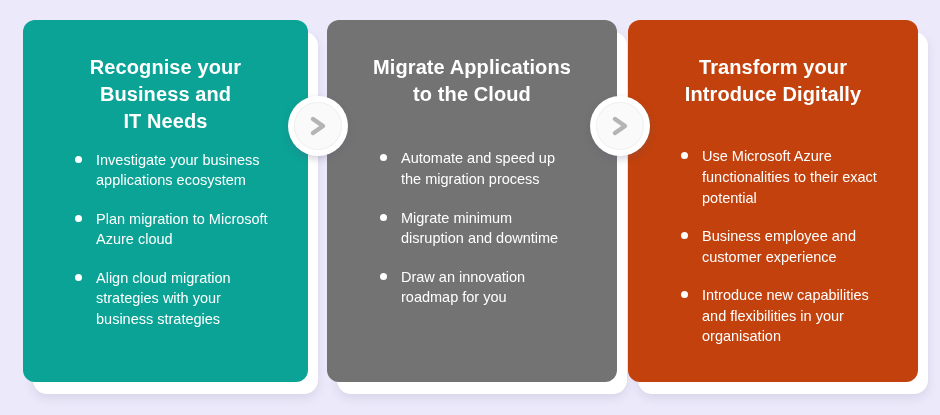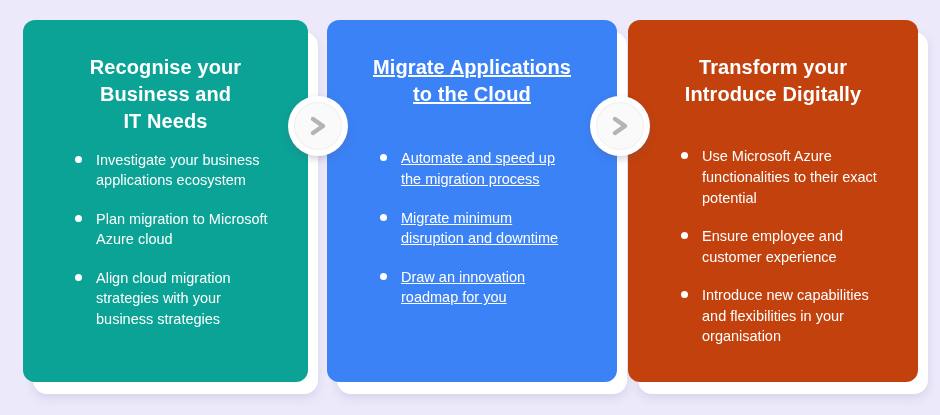--- a/index.html
+++ b/index.html
@@ -71,21 +71,21 @@
     height: 7px;
     border-radius: 50%;
     background: #ffffff;
   }
 
   
   #card-1 { left: 23px;  width: 285px; background: #0aa396; }
   #plate-1 { left: 33px; top: 32px; width: 285px; height: 362px; }
   #card-1 .bullets { margin-top: 14px; padding-left: 13px; padding-right: 4px; }
 
-  #card-2 { left: 327px; width: 290px; background: #3b82f6; text-decoration: underline; }
+  #card-2 { left: 327px; width: 290px; background: #737373; }
   #plate-2 { left: 337px; top: 32px; width: 290px; height: 362px; }
   #card-2 .bullets { margin-top: 40px; padding-left: 14px; padding-right: 6px; }
 
   #card-3 { left: 628px; width: 290px; background: #c2410c; }
   #plate-3 { left: 638px; top: 32px; width: 290px; height: 362px; }
   #card-3 .bullets { margin-top: 38px; padding-left: 14px; padding-right: 6px; }
 
   
   .connector {
     position: absolute;
@@ -169,21 +169,21 @@
       <span>Transform your</span><br>
       <span>Introduce Digitally</span>
     </h2>
     <ul class="bullets">
       <li class="bullet">
         <span class="bullet-dot"></span>
         <span>Use Microsoft Azure functionalities to their exact potential</span>
       </li>
       <li class="bullet">
         <span class="bullet-dot"></span>
-        <span>Ensure employee and customer experience</span>
+        <span>Business employee and customer experience</span>
       </li>
       <li class="bullet">
         <span class="bullet-dot"></span>
         <span>Introduce new capabilities and flexibilities in your organisation</span>
       </li>
     </ul>
   </div>
 
   <div class="connector" id="connector-1">
     <div class="inner">

